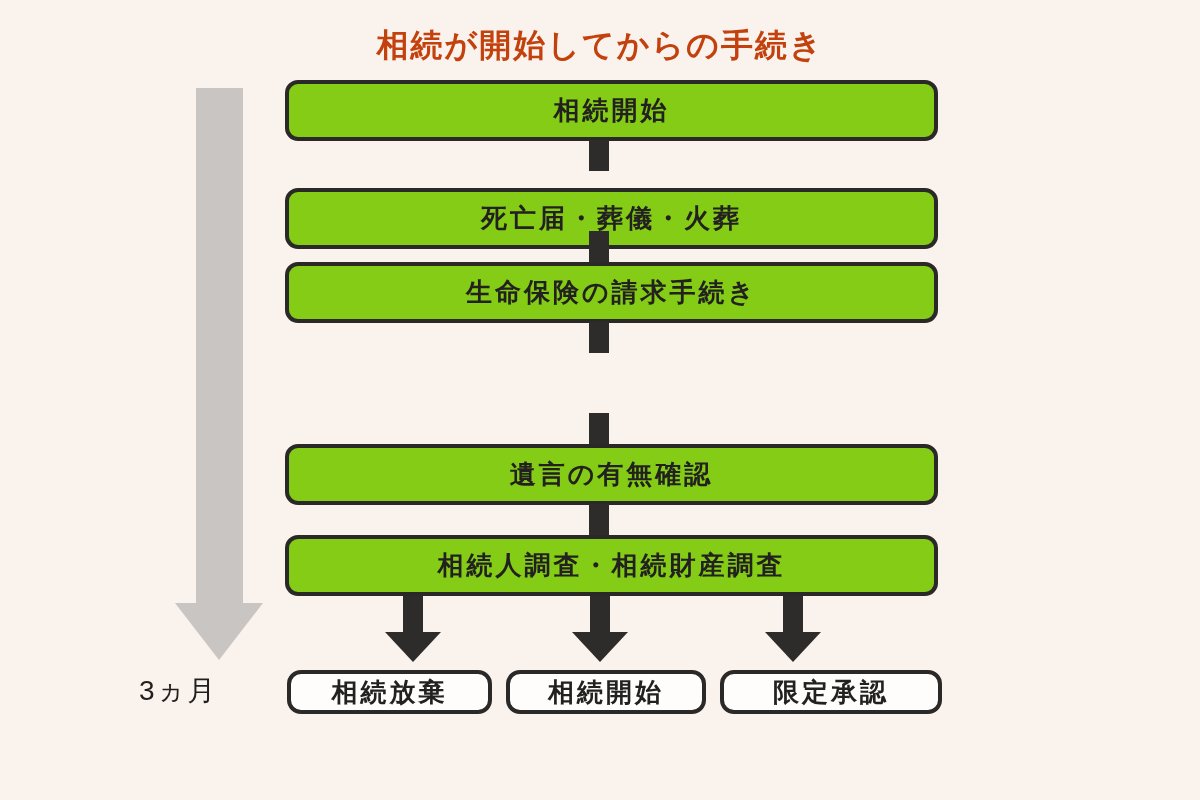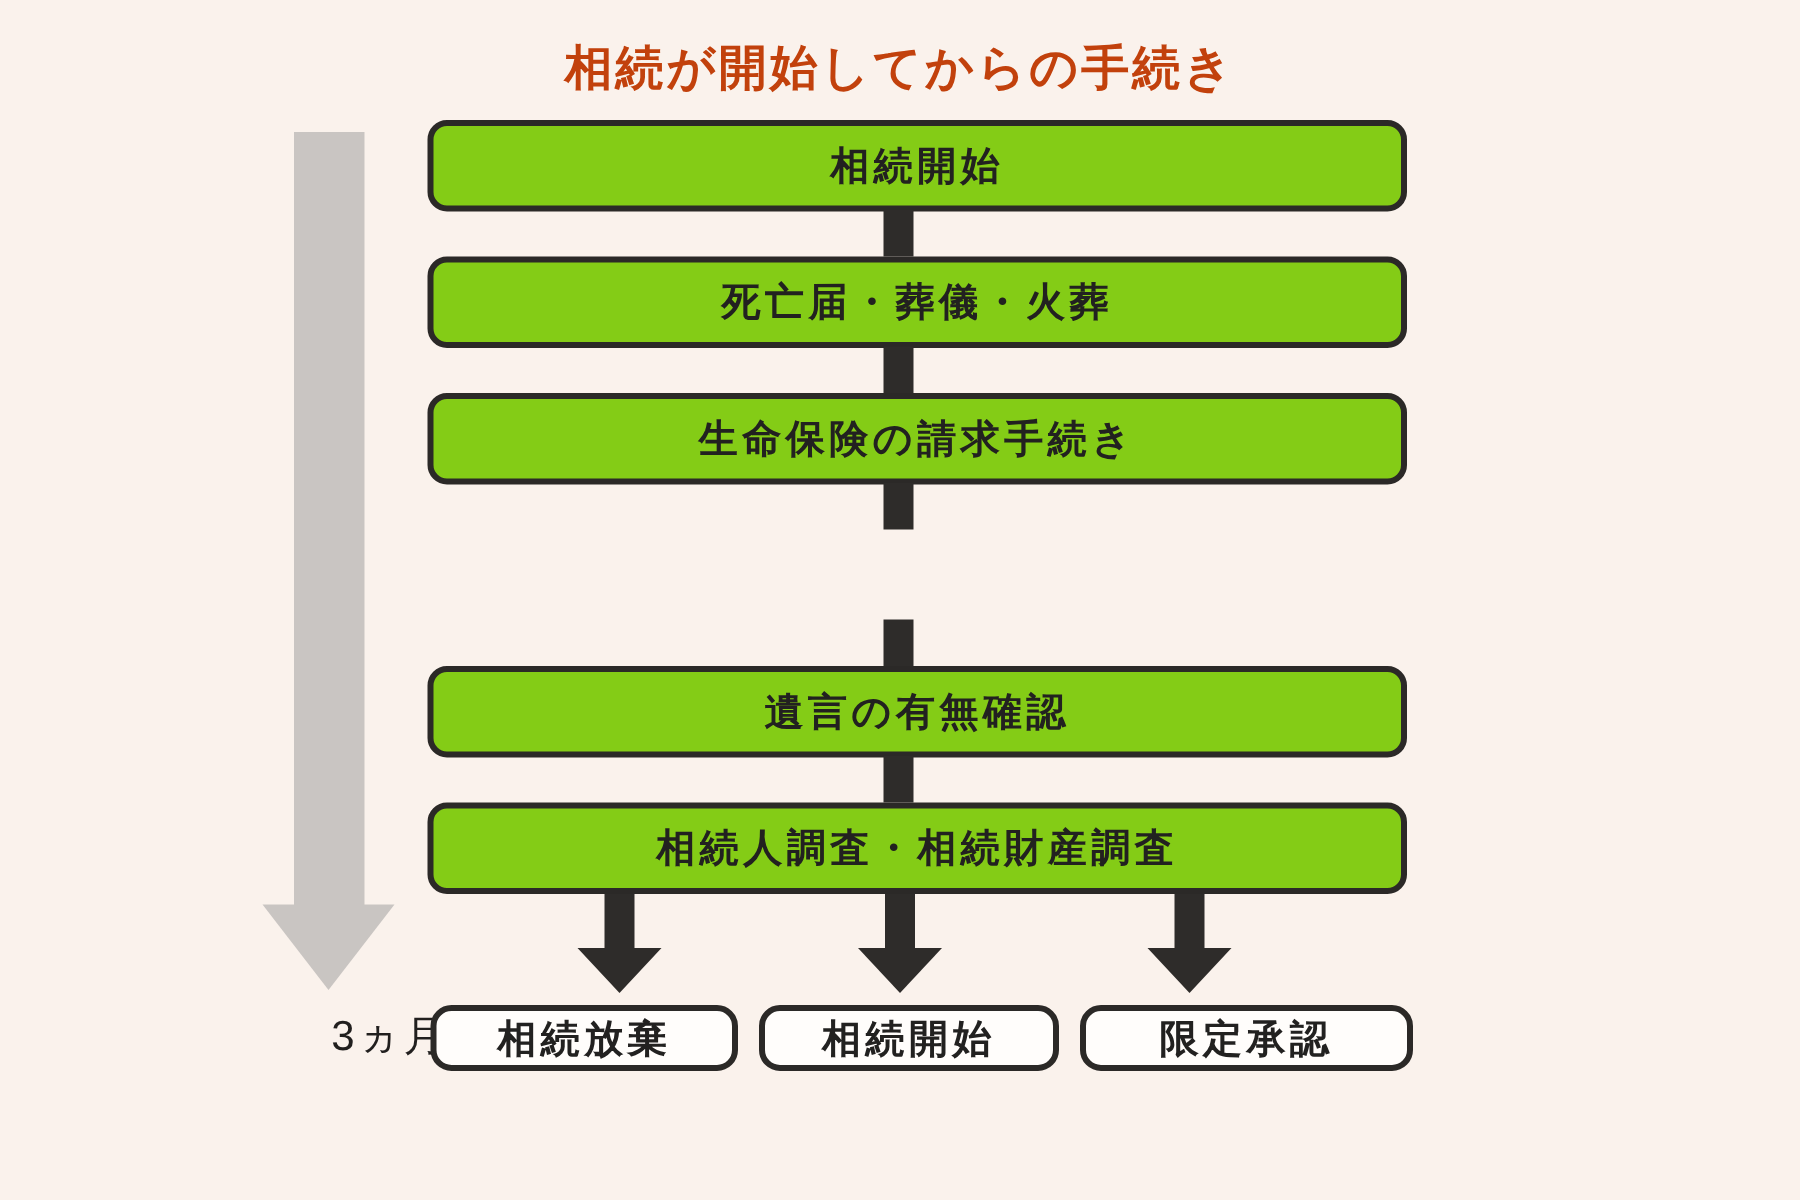--- a/index.html
+++ b/index.html
@@ -43,21 +43,21 @@
     height: 0;
     border-left: 44px solid transparent;
     border-right: 44px solid transparent;
     border-top: 57px solid #c9c5c2;
   }
   .tl-label {
     position: absolute;
     left: 139px;
     top: 672px;
     width: 160px;
-    text-align: right;
+    text-align: left;
     font-size: 28px;
     font-weight: 500;
     letter-spacing: 2px;
     line-height: 38px;
     color: #211f1e;
   }
   
   .step {
     position: absolute;
     left: 285px;
@@ -127,21 +127,21 @@
 
   <div class="tl-shaft"></div>
   <div class="tl-head"></div>
   <div class="tl-label">
     <div>3ヵ月</div>
   </div>
 
   <div class="step" style="top:80px">
     <span>相続開始</span>
   </div>
-  <div class="step" style="top:171px">
+  <div class="step" style="top:188px">
     <span>死亡届・葬儀・火葬</span>
   </div>
   <div class="step" style="top:262px">
     <span>生命保険の請求手続き</span>
   </div>
   <div class="step" style="top:535px">
     <span>相続人調査・相続財産調査</span>
   </div>
   <div class="step" style="top:444px">
     <span>遺言の有無確認</span>

